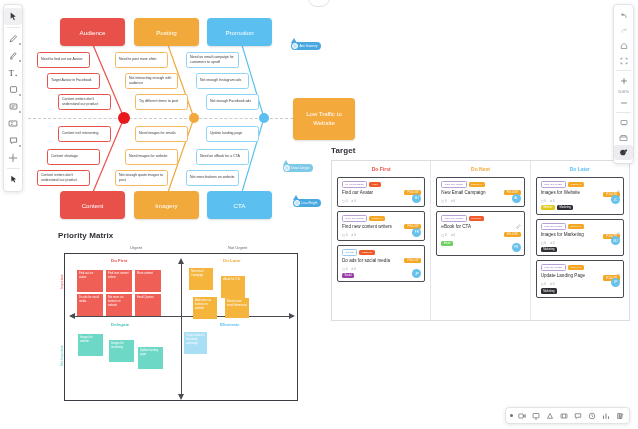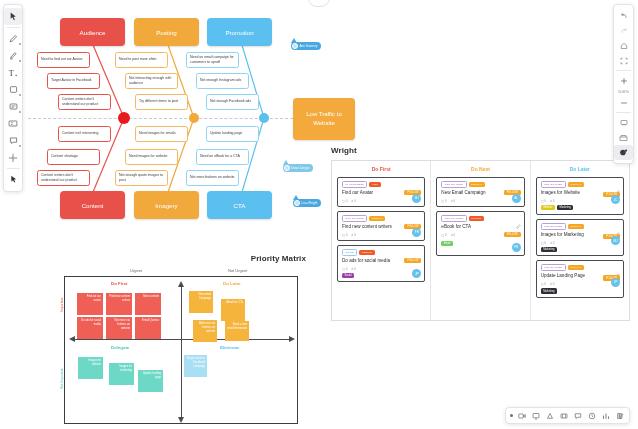--- a/index.html
+++ b/index.html
@@ -102,21 +102,21 @@
   .fb-note.blue { border:0.8px solid #8ed4f5; }
   .fb-spine { position:absolute; height:0; border-top: 1px dashed #c9c9cf; }
   .fb-node { position:absolute; border-radius:50%; }
   
   .cursor-chip { position:absolute; display:flex; align-items:center; z-index:25; }
   .cc-arrow { width:0;height:0; border-left:3px solid transparent;border-right:3px solid transparent;border-bottom:5px solid #4aa8e0; margin-bottom:-1px;}
   .cc-body { display:flex; align-items:center; gap:1.5px; border-radius:6px; padding:1px 3px 1px 1px; }
   .cc-av { width:6px;height:6px;border-radius:50%; background:#bfe4f7; border:0.6px solid #fff;}
   .cc-name { font-size:3px; color:#fff; white-space:nowrap; letter-spacing:.1px;}
   
-  .pm-wrap { position:absolute; left:58px; top:254px; width:248px; height:172px;text-align:right; }
+  .pm-wrap { position:absolute; left:58px; top:231px; width:248px; height:172px; }
   .pm-title { font-size:8px; font-weight:bold; color:#2e2e35; letter-spacing:.1px; }
   .pm-box { position:absolute; left:6px; top:22px; width:234px; height:148px; border:1px solid #3c3c44; background:#fff; }
   .pm-axis-label { position:absolute; font-size:4px; color:#6b6b73; }
   .pm-quad-label { position:absolute; font-size:4.4px; font-weight:bold; }
   .pm-vline { position:absolute; width:1px; background:#4a4a52; }
   .pm-hline { position:absolute; height:1px; background:#4a4a52; }
   .pm-vlabel { position:absolute; font-size:3.4px; color:#e8514a; transform:rotate(-90deg); transform-origin:left top; white-space:nowrap;}
   .pm-vlabel.teal { color:#4ec4b4; }
   .sticky { position:absolute; font-size:2.7px; color:#3a3a40; padding:2px; line-height:1.45; overflow:hidden; }
   .sticky.red { background:#ef5f55; color:#fff; }
@@ -265,21 +265,21 @@
 
       <div class="sticky teal" style="left:13px; top:80px; width:25px; height:22px;">Images for website</div>
       <div class="sticky teal" style="left:44px; top:86px; width:25px; height:22px;">Images for marketing</div>
       <div class="sticky teal" style="left:73px; top:93px; width:25px; height:22px;">Update landing page</div>
 
       <div class="sticky blue" style="left:119px; top:78px; width:23px; height:22px;">Target avatar in Facebook campaign</div>
     </div>
   </div>
 
   <div class="tasks-wrap">
-    <div class="tasks-title">Wright</div>
+    <div class="tasks-title">Target</div>
     <div class="tasks-board">
 
       <div class="tcol">
         <div class="tcol-head" style="color:#e8514a;">Do First</div>
 
         <div class="tcard">
           <div class="tc-badges">
             <span class="tc-badge outline">IN PROGRESS</span>
             <span class="tc-badge" style="background:#f05a28;">HIGH</span>
           </div>

